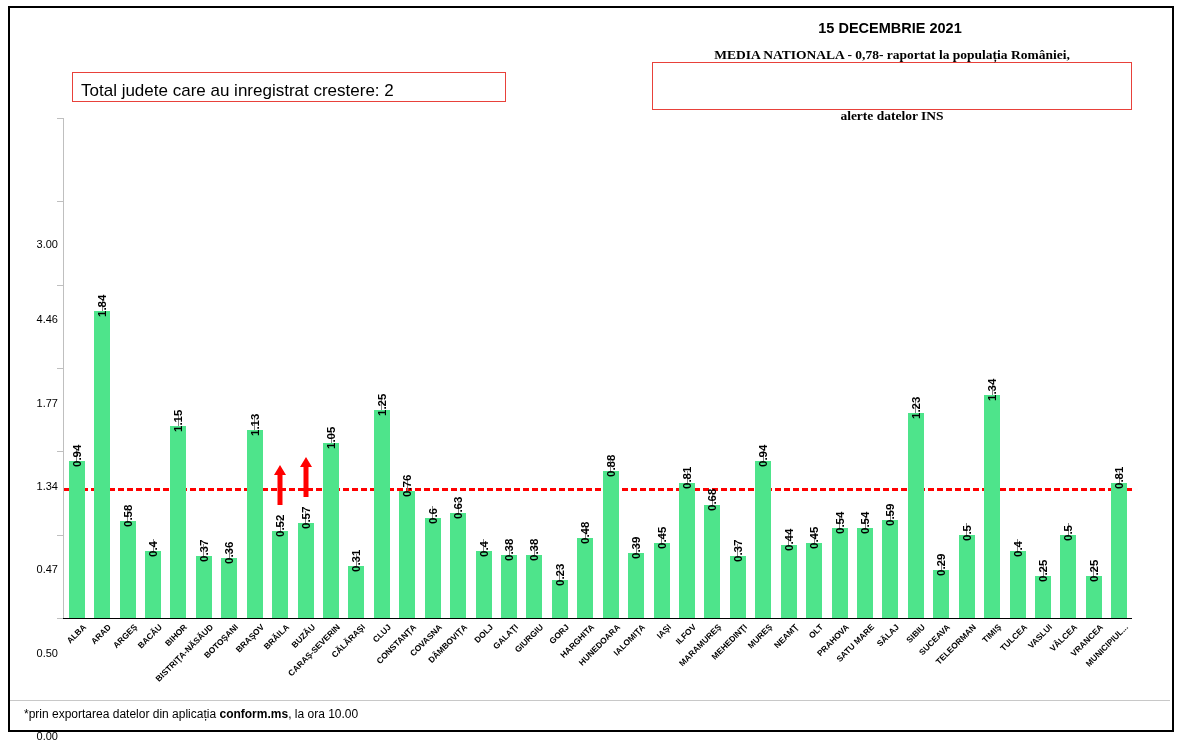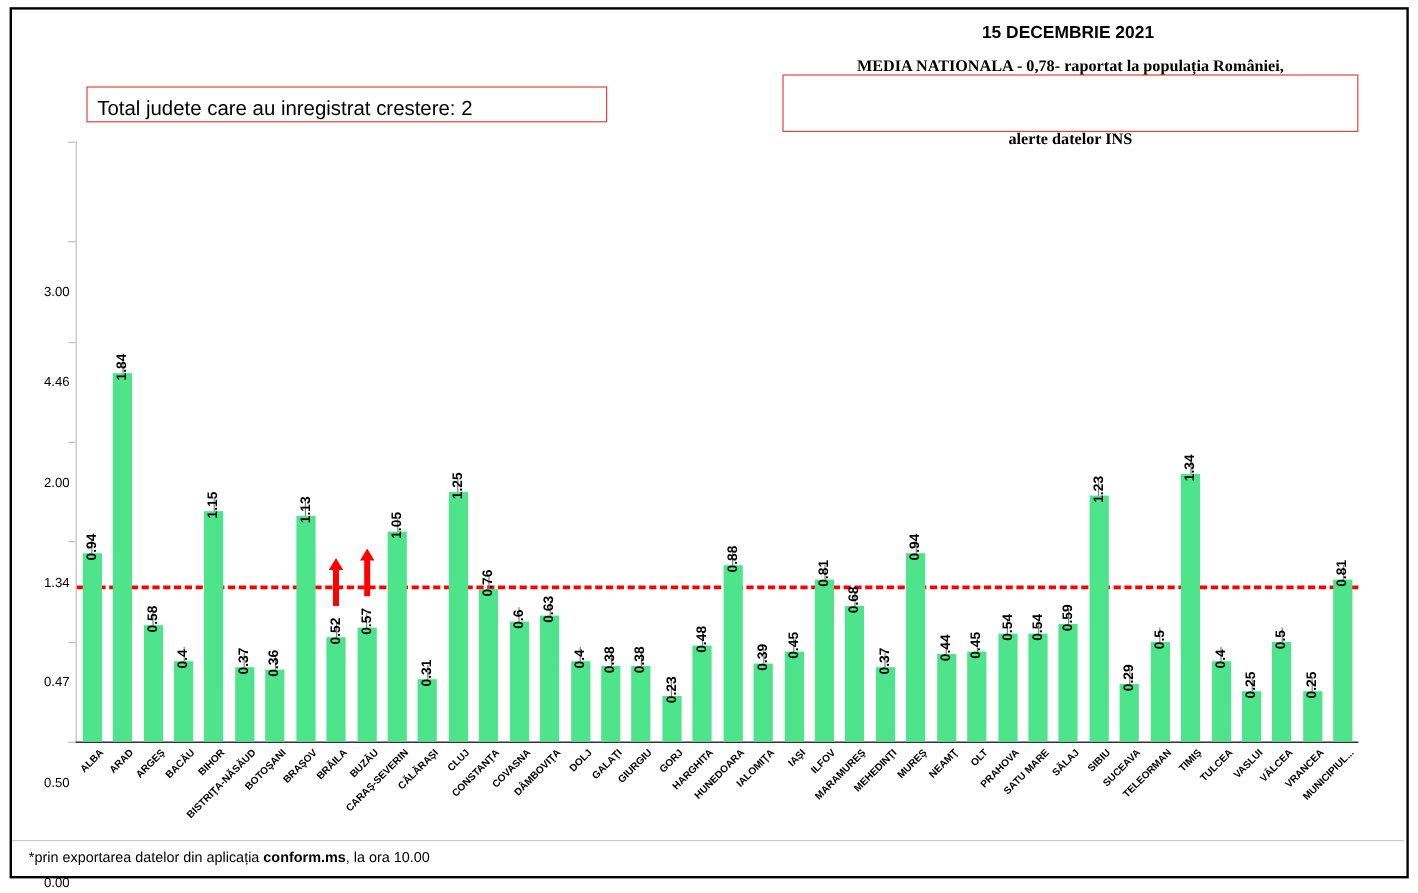--- a/index.html
+++ b/index.html
@@ -212,21 +212,21 @@
   <div class="box-media">
     <span>MEDIA NATIONALA - 0,78-  raportat la populația  României,</span>
     <span>alerte datelor INS</span>
   </div>
 
   <div class="y-axis-labels">
       <div class="y-lbl" style="top: 618px;">0.00</div>
       <div class="y-lbl" style="top: 534.667px; margin-left: 34px;">0.50</div>
       <div class="y-lbl" style="top: 451.333px;">0.47</div>
       <div class="y-lbl" style="top: 368px;">1.34</div>
-      <div class="y-lbl" style="top: 284.667px;">2.00</div>
+      <div class="y-lbl" style="top: 284.667px;">1.77</div>
       <div class="y-lbl" style="top: 201.333px;">4.46</div>
       <div class="y-lbl" style="top: 126px;">3.00</div>
     </div>
   <div class="axis-line-y"></div>
   <div class="axis-line-x"></div>
 
   <div id="plot">
       <div class="mean-line" style="top: 370px;"></div>
       <div class="bar-stem" style="left: 12.2143px; height: 168.667px;"></div>
       <div class="bar" title="ALBA: 0.94" style="left: 4.71429px; height: 156.667px; background: rgb(78, 228, 139);"></div>

